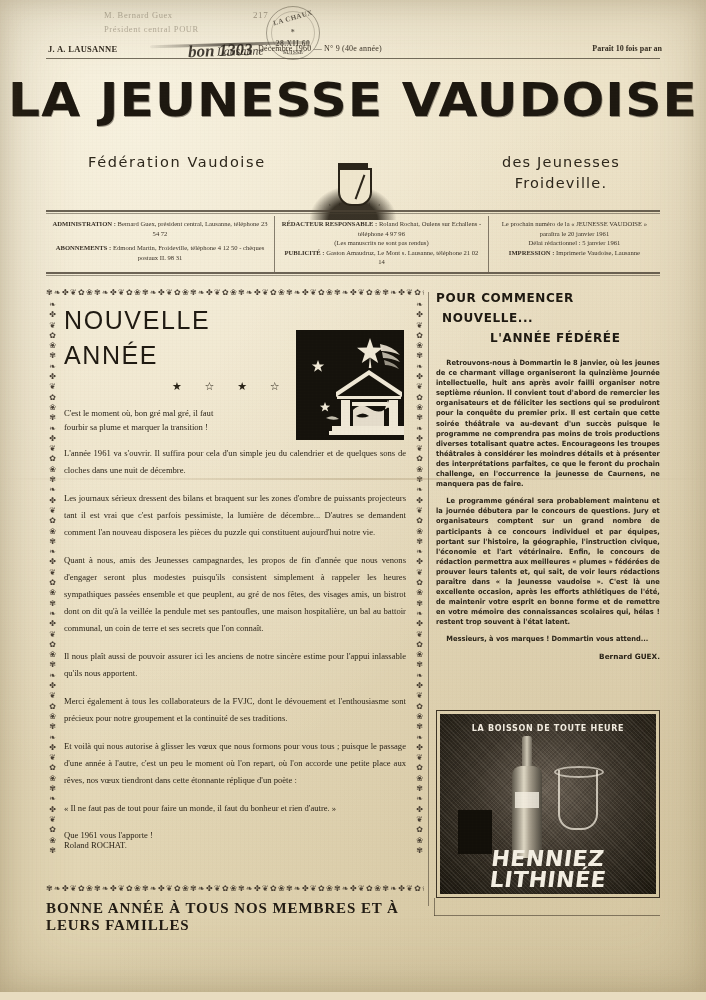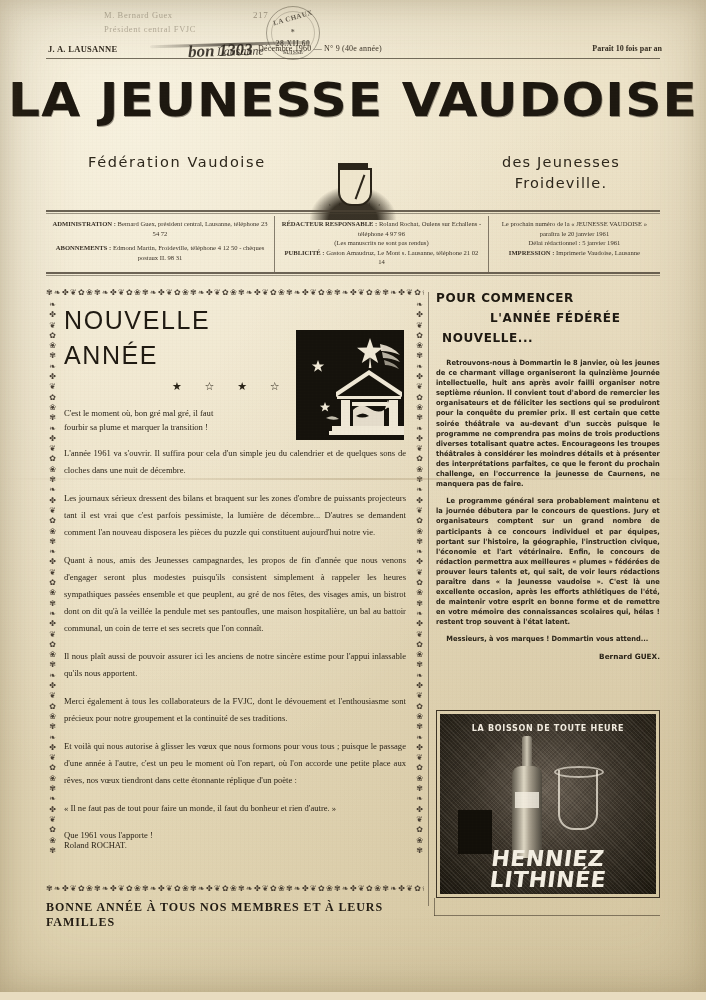--- a/index.html
+++ b/index.html
@@ -165,38 +165,38 @@
       border:2px solid rgba(236,230,216,.7);border-radius:50%;}
   .adbrand{position:absolute;left:0;bottom:4px;width:100%;text-align:center;
       font-family:"DejaVu Sans",sans-serif;font-weight:700;color:#f4efe3;
       letter-spacing:.5px;line-height:21px;}
   .adb1{font-size:22px;transform:skewX(-7deg);}
   .adb2{font-size:22px;transform:skewX(-7deg);}
   .adshade{position:absolute;left:18px;top:96px;width:34px;height:44px;background:#120f09;}
 
   
   .banner{position:absolute;left:46px;top:900px;width:380px;
-      font-family:"Liberation Serif",serif;font-weight:700;font-size:12px;
+      font-family:"Liberation Serif",serif;font-weight:700;font-size:15px;
       letter-spacing:.9px;color:#221c14;}
   .bannerline{position:absolute;left:434px;top:898px;width:1px;height:18px;
       background:rgba(70,60,45,.6);}
   .bannerline2{position:absolute;left:434px;top:915px;width:226px;height:1px;
       background:rgba(70,60,45,.6);}
   .foldcrease{position:absolute;left:0;top:478px;width:706px;height:2px;
       background:linear-gradient(90deg,rgba(150,128,90,0),rgba(150,128,90,.38),rgba(150,128,90,0));
       opacity:.8;}
 </style>
 </head>
 <body>
 
 <div class="page">
 
   <div class="topzone">
     <div class="hw hw1">M. Bernard Guex</div>
-    <div class="hw hw2">Président central FVJC</div>
+    <div class="hw hw2">Président central POUR</div>
     <div class="hw hwnum">217</div>
     <div class="inkline"></div>
     <div class="inkword ink1">bon 1303</div>
     <div class="inkword ink2">Lausanne</div>
     <div class="stamp">
       <div class="stamptxt st1">LA CHAUX</div>
       <div class="stamptxt st2">*</div>
       <div class="stamptxt st3">28.XII.60</div>
       <div class="stamptxt st4">SUISSE</div>
     </div>
@@ -327,22 +327,22 @@
 
         <div class="sigrow">
           <span>Que 1961 vous l'apporte !</span>
           <span>Roland ROCHAT.</span>
         </div>
       </div>
     </div>
 
     <div class="colR">
       <div class="rh">POUR COMMENCER</div>
+      <div class="rh rh3">NOUVELLE...</div>
       <div class="rh rh2">L'ANNÉE FÉDÉRÉE</div>
-      <div class="rh rh3">NOUVELLE...</div>
 
       <div class="rtext">
         <p>Retrouvons-nous à Dommartin le 8 janvier, où les jeunes de ce charmant village organiseront la quinzième Journée intellectuelle, huit ans après avoir failli organiser notre septième réunion. Il convient tout d'abord de remercier les organisateurs et de féliciter les sections qui se produiront pour la conquête du premier prix. Il est certain que cette soirée théâtrale va au-devant d'un succès puisque le programme ne comprendra pas moins de trois productions diverses totalisant quatre actes. Encourageons les troupes théâtrales à considérer les moindres détails et à présenter des interprétations parfaites, ce que le feront du prochain challenge, en l'occurrence la jeunesse de Caurnens, ne manquera pas de faire.</p>
         <p>Le programme général sera probablement maintenu et la journée débutera par le concours de questions. Jury et organisateurs comptent sur un grand nombre de participants à ce concours individuel et par équipes, portant sur l'histoire, la géographie, l'instruction civique, l'économie et l'art vétérinaire. Enfin, le concours de rédaction permettra aux meilleures « plumes » fédérées de prouver leurs talents et, qui sait, de voir leurs rédactions paraître dans « la Jeunesse vaudoise ». C'est là une excellente occasion, après les efforts athlétiques de l'été, de maintenir votre esprit en bonne forme et de remettre en votre mémoire des connaissances scolaires qui, hélas ! restent trop souvent à l'état latent.</p>
         <p>Messieurs, à vos marques ! Dommartin vous attend...</p>
       </div>
       <div class="rsig">Bernard GUEX.</div>
 
       <div class="ad">
         <div class="adinner">

